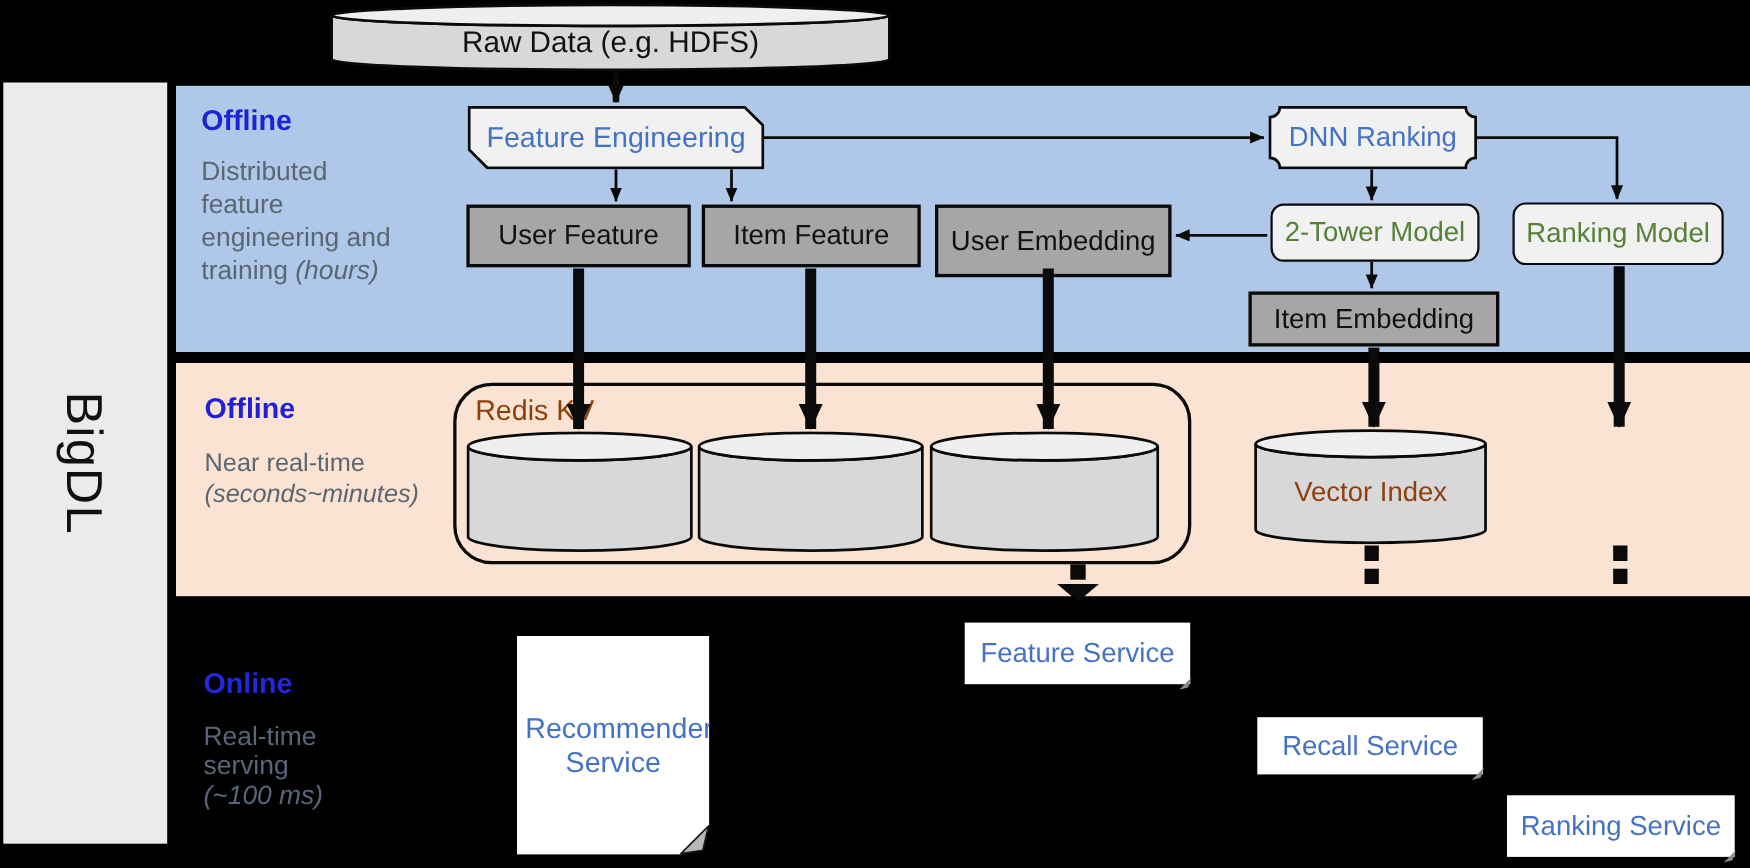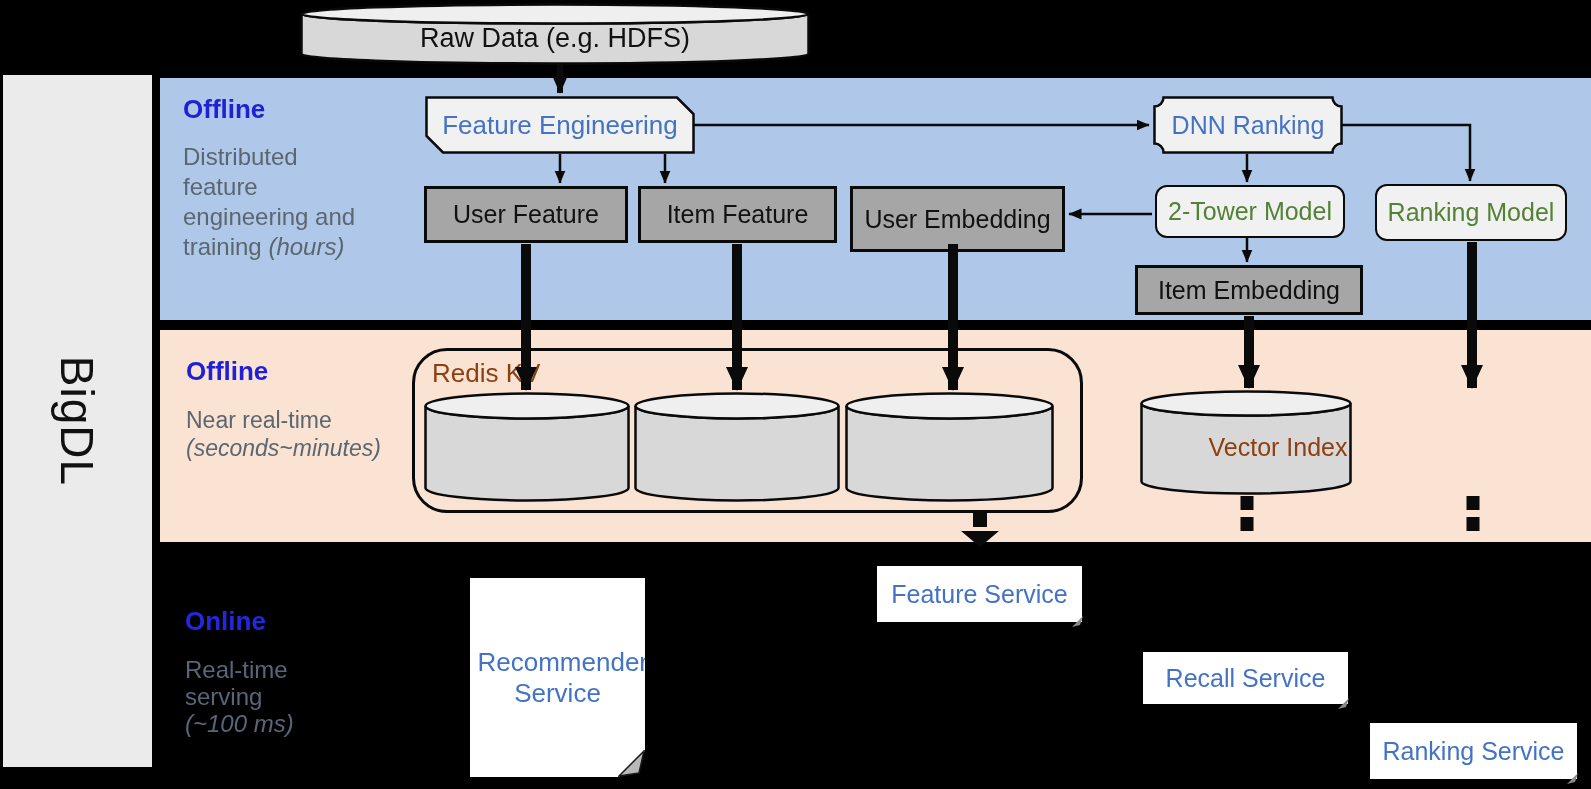--- a/index.html
+++ b/index.html
@@ -122,21 +122,21 @@
       <path d="M1.5,14 V96 A103,12.5 0 0 0 207.5,96 V14 A103,12.5 0 0 1 1.5,14 Z" fill="#D8D8D8" stroke="#0a0a0a" stroke-width="2.5"></path>
       <ellipse cx="104.5" cy="14" rx="103" ry="12.5" fill="#EFEFEF" stroke="#0a0a0a" stroke-width="2.5"></ellipse>
     </svg>
   </div>
 
   <div class="abs" style="left:1140px;top:390px;">
     <svg width="212" height="105">
       <path d="M1.5,13.5 V91.5 A104.5,12 0 0 0 210.5,91.5 V13.5 A104.5,12 0 0 1 1.5,13.5 Z" fill="#D8D8D8" stroke="#0a0a0a" stroke-width="2.5"></path>
       <ellipse cx="106" cy="13.5" rx="104.5" ry="12" fill="#EFEFEF" stroke="#0a0a0a" stroke-width="2.5"></ellipse>
     </svg>
-    <div class="lbl brown" style="left:0;top:22px;width:212px;height:70px;font-size:25px;margin-left:32px;">Vector Index</div>
+    <div class="lbl brown" style="left:0;top:22px;width:212px;height:70px;font-size:25px;">Vector Index</div>
   </div>
 
 
   <div class="abs" style="left:470px;top:578px;width:175px;height:199px;">
     <div class="doc" style="width:175px;height:199px;">
       <span style="display:block;width:160px;">Recommender Service</span>
     </div>
     <svg class="abs" style="right:0;bottom:0;" width="27" height="27">
       <polygon points="1,26 26,1 21,23" fill="#B8B8B8" stroke="#1a1a1a" stroke-width="1.5"></polygon>
     </svg>

